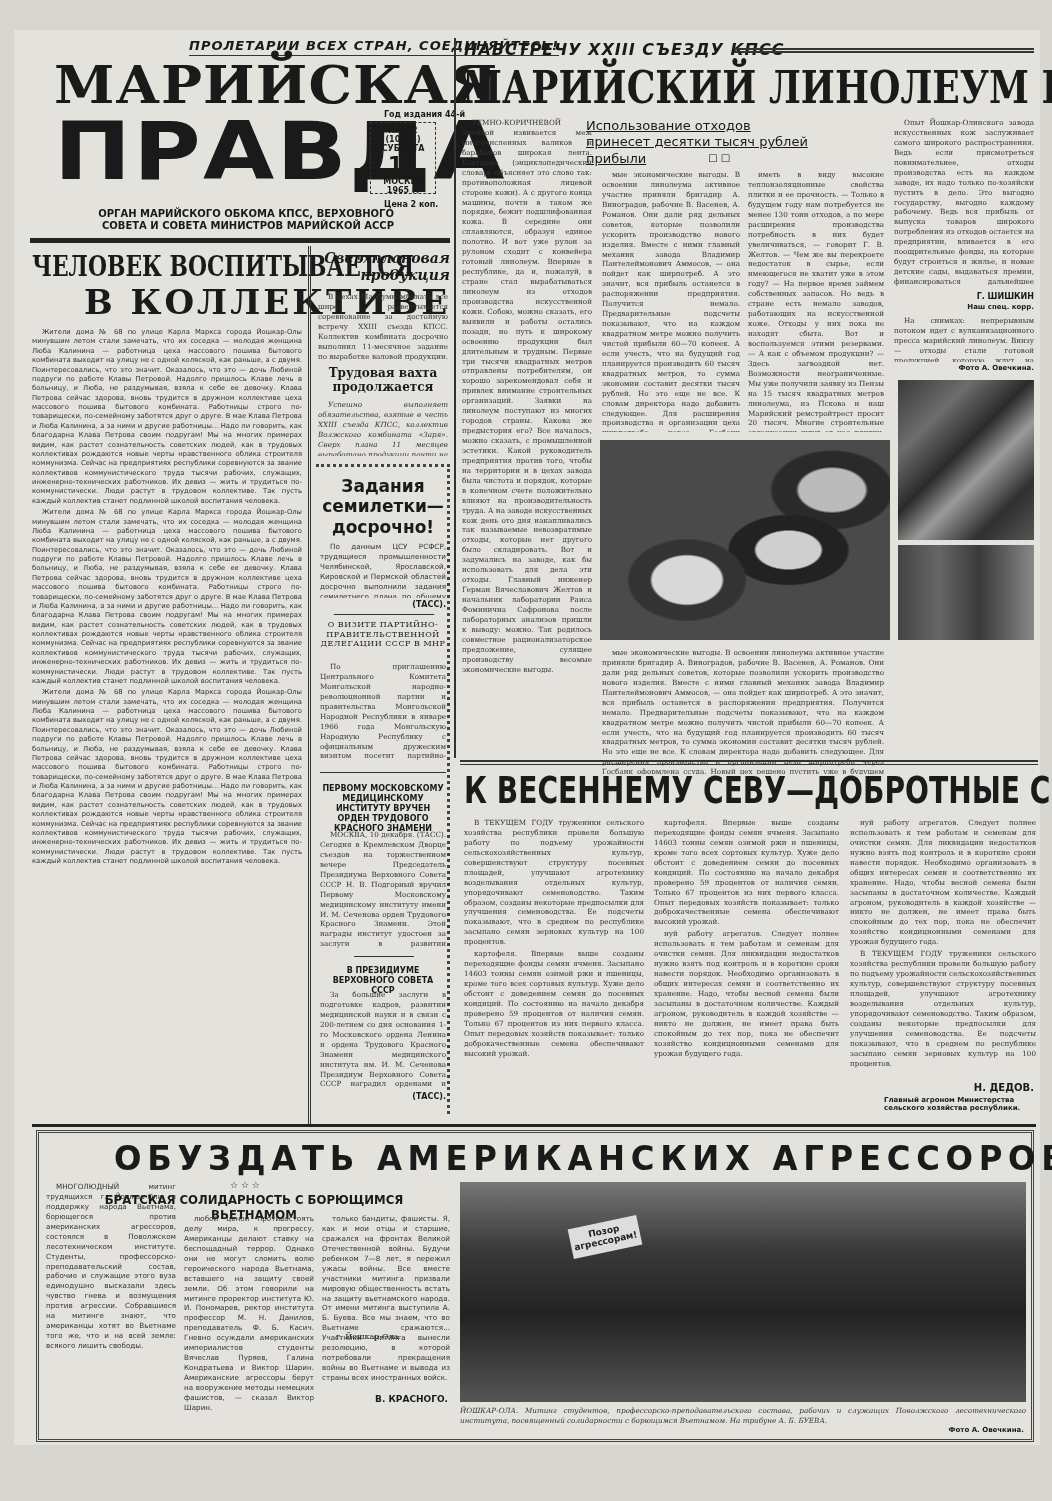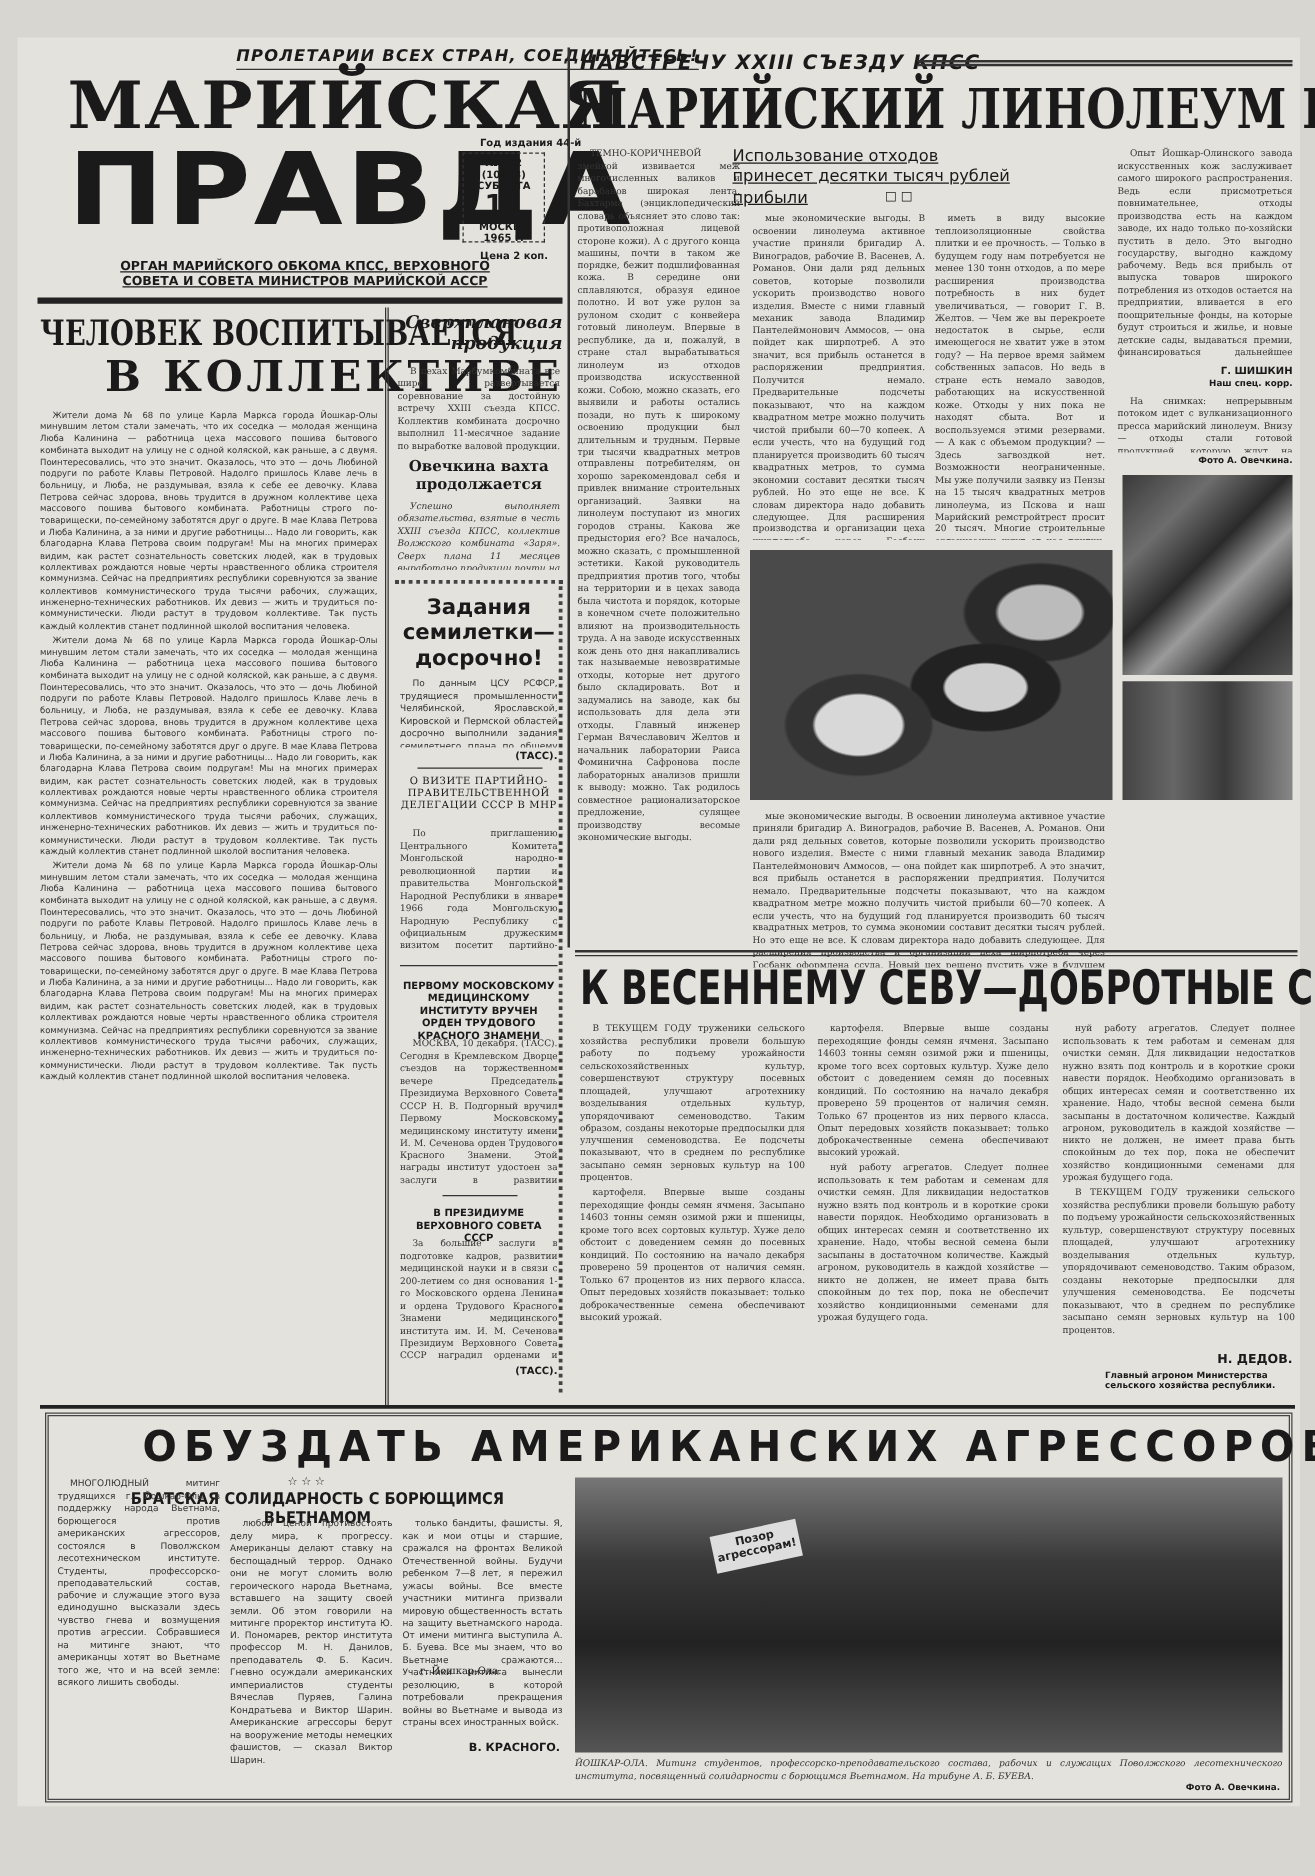--- a/index.html
+++ b/index.html
@@ -6,21 +6,21 @@
   body { width: 1052px; height: 1501px; background: #d8d6d1; font-family: "DejaVu Serif", serif; color: #1a1a1a; position: relative; overflow: hidden; }
   .page { position: absolute; left: 14px; top: 30px; width: 1026px; height: 1415px; background: #e4e2dd; }
   .abs { position: absolute; }
   .motto { left: 175px; top: 8px; font: italic bold 13px "DejaVu Sans", sans-serif; letter-spacing: 1px; border-bottom: 1px solid #333; padding-bottom: 2px; }
   .mast1 { left: 40px; top: 24px; font: bold 52px "DejaVu Serif", serif; letter-spacing: 1px; transform: scaleX(1.05); transform-origin: left; }
   .god { left: 370px; top: 80px; font: bold 8px "DejaVu Sans", sans-serif; }
   .mast2 { left: 40px; top: 82px; font: 900 80px "DejaVu Sans", sans-serif; letter-spacing: 2px; line-height: 1; transform: scaleX(1.15); transform-origin: left; }
   .datebox { left: 356px; top: 92px; width: 66px; height: 72px; border: 1px dashed #333; text-align: center; font: bold 8px "DejaVu Sans", sans-serif; padding-top: 3px; }
   .datebox .day { font-size: 22px; line-height: 1.1; }
   .price { left: 370px; top: 170px; font: bold 8px "DejaVu Sans", sans-serif; }
-  .organ { left: 80px; top: 178px; width: 300px; text-align: center; font: bold 10px "DejaVu Sans", sans-serif; line-height: 1.2; text-decoration: underline; }
+  .organ { left: 80px; top: 178px; width: 300px; text-align: right; font: bold 10px "DejaVu Sans", sans-serif; line-height: 1.2; }
   .thick { height: 5px; background: #222; }
   .vline { width: 2px; background: #333; }
   .col-text { font-size: 7.2px; line-height: 1.38; text-align: justify; color: #333; overflow: hidden; }
   .col-text p { text-indent: 10px; margin-bottom: 2px; }
   .rubric { left: 450px; top: 10px; font: italic bold 16px "DejaVu Sans", sans-serif; letter-spacing: 1px; }
   .rubric-line { left: 720px; top: 18px; width: 300px; height: 5px; border-top: 2px solid #333; border-bottom: 2px solid #333; }
   .big-h { font-family: "DejaVu Serif", serif; font-weight: bold; white-space: nowrap; transform-origin: left top; }
   .photo { background: linear-gradient(135deg, #3a3a3a 0%, #6d6d6d 25%, #2a2a2a 45%, #9a9a9a 60%, #2f2f2f 80%, #555 100%); }
   .photo2 { background: radial-gradient(ellipse at 30% 70%, #d8d8d8 0 12%, #333 13% 20%, transparent 21%), radial-gradient(ellipse at 65% 55%, #cfcfcf 0 12%, #222 13% 22%, transparent 23%), radial-gradient(ellipse at 80% 25%, #bbb 0 10%, #2a2a2a 11% 18%, transparent 19%), #4a4a4a; }
   .photo3 { background: linear-gradient(180deg, #777 0%, #3a3a3a 30%, #222 60%, #555 100%); }
@@ -91,21 +91,21 @@
   <div class="abs col-text" style="left:18px;top:298px;width:270px;height:790px;font-family:'DejaVu Sans',sans-serif;font-size:6.8px;">
     <p>Жители дома № 68 по улице Карла Маркса города Йошкар-Олы минувшим летом стали замечать, что их соседка — молодая женщина Люба Калинина — работница цеха массового пошива бытового комбината выходит на улицу не с одной коляской, как раньше, а с двумя. Поинтересовались, что это значит. Оказалось, что это — дочь Любиной подруги по работе Клавы Петровой. Надолго пришлось Клаве лечь в больницу, и Люба, не раздумывая, взяла к себе ее девочку. Клава Петрова сейчас здорова, вновь трудится в дружном коллективе цеха массового пошива бытового комбината. Работницы строго по-товарищески, по-семейному заботятся друг о друге. В мае Клава Петрова и Люба Калинина, а за ними и другие работницы... Надо ли говорить, как благодарна Клава Петрова своим подругам! Мы на многих примерах видим, как растет сознательность советских людей, как в трудовых коллективах рождаются новые черты нравственного облика строителя коммунизма. Сейчас на предприятиях республики соревнуются за звание коллективов коммунистического труда тысячи рабочих, служащих, инженерно-технических работников. Их девиз — жить и трудиться по-коммунистически. Люди растут в трудовом коллективе. Так пусть каждый коллектив станет подлинной школой воспитания человека.</p>
     <p>Жители дома № 68 по улице Карла Маркса города Йошкар-Олы минувшим летом стали замечать, что их соседка — молодая женщина Люба Калинина — работница цеха массового пошива бытового комбината выходит на улицу не с одной коляской, как раньше, а с двумя. Поинтересовались, что это значит. Оказалось, что это — дочь Любиной подруги по работе Клавы Петровой. Надолго пришлось Клаве лечь в больницу, и Люба, не раздумывая, взяла к себе ее девочку. Клава Петрова сейчас здорова, вновь трудится в дружном коллективе цеха массового пошива бытового комбината. Работницы строго по-товарищески, по-семейному заботятся друг о друге. В мае Клава Петрова и Люба Калинина, а за ними и другие работницы... Надо ли говорить, как благодарна Клава Петрова своим подругам! Мы на многих примерах видим, как растет сознательность советских людей, как в трудовых коллективах рождаются новые черты нравственного облика строителя коммунизма. Сейчас на предприятиях республики соревнуются за звание коллективов коммунистического труда тысячи рабочих, служащих, инженерно-технических работников. Их девиз — жить и трудиться по-коммунистически. Люди растут в трудовом коллективе. Так пусть каждый коллектив станет подлинной школой воспитания человека.</p>
     <p>Жители дома № 68 по улице Карла Маркса города Йошкар-Олы минувшим летом стали замечать, что их соседка — молодая женщина Люба Калинина — работница цеха массового пошива бытового комбината выходит на улицу не с одной коляской, как раньше, а с двумя. Поинтересовались, что это значит. Оказалось, что это — дочь Любиной подруги по работе Клавы Петровой. Надолго пришлось Клаве лечь в больницу, и Люба, не раздумывая, взяла к себе ее девочку. Клава Петрова сейчас здорова, вновь трудится в дружном коллективе цеха массового пошива бытового комбината. Работницы строго по-товарищески, по-семейному заботятся друг о друге. В мае Клава Петрова и Люба Калинина, а за ними и другие работницы... Надо ли говорить, как благодарна Клава Петрова своим подругам! Мы на многих примерах видим, как растет сознательность советских людей, как в трудовых коллективах рождаются новые черты нравственного облика строителя коммунизма. Сейчас на предприятиях республики соревнуются за звание коллективов коммунистического труда тысячи рабочих, служащих, инженерно-технических работников. Их девиз — жить и трудиться по-коммунистически. Люди растут в трудовом коллективе. Так пусть каждый коллектив станет подлинной школой воспитания человека.</p>
   </div>
 
   <div class="abs" style="left:302px;top:220px;width:134px;text-align:right;font:italic bold 14px 'DejaVu Serif',serif;line-height:1.2;">Сверхплановая продукция</div>
   <div class="abs col-text" style="left:304px;top:262px;width:130px;height:70px;">
       <p>В цехах Марбумкомбината все шире развертывается соревнование за достойную встречу XXIII съезда КПСС. Коллектив комбината досрочно выполнил 11-месячное задание по выработке валовой продукции. Сверх плана выпущено изделий на 482 тыс. рублей. В том числе 111 тыс. кв. метров древесно-волокнистых плит, 326 тонн картона, 27 тонн бумажных изделий.</p>
     </div>
-  <div class="abs" style="left:304px;top:336px;width:130px;text-align:center;font:bold 12px 'DejaVu Serif',serif;line-height:1.2;">Овечкина вахта продолжается</div>
+  <div class="abs" style="left:304px;top:336px;width:130px;text-align:center;font:bold 12px 'DejaVu Serif',serif;line-height:1.2;">Трудовая вахта продолжается</div>
   <div class="abs col-text" style="left:304px;top:370px;width:130px;height:56px;font-style:italic;">
       <p>Успешно выполняет обязательства, взятые в честь XXIII съезда КПСС, коллектив Волжского комбината «Заря». Сверх плана 11 месяцев выработано продукции почти на 200 тысяч рублей. В том числе получено больше на 11,8 тысячи квадратных метров бязевой ткани.</p>
     </div>
 
   <div class="abs dotted-v" style="left:302px;top:434px;width:134px;height:650px;border-top:3px dotted #444;"></div>
   <div class="abs" style="left:306px;top:446px;width:126px;text-align:center;font:bold 17px 'DejaVu Sans',sans-serif;line-height:1.2;">Задания семилетки— досрочно!</div>
   <div class="abs col-text" style="left:306px;top:512px;width:126px;height:56px;font-family:'DejaVu Sans',sans-serif;">
       <p>По данным ЦСУ РСФСР, трудящиеся промышленности Челябинской, Ярославской, Кировской и Пермской областей досрочно выполнили задания семилетнего плана по общему объему производства и выпуску многих важнейших видов продукции.</p>
     </div>
   <div class="abs sig" style="left:306px;top:570px;width:126px;">(ТАСС).</div>

